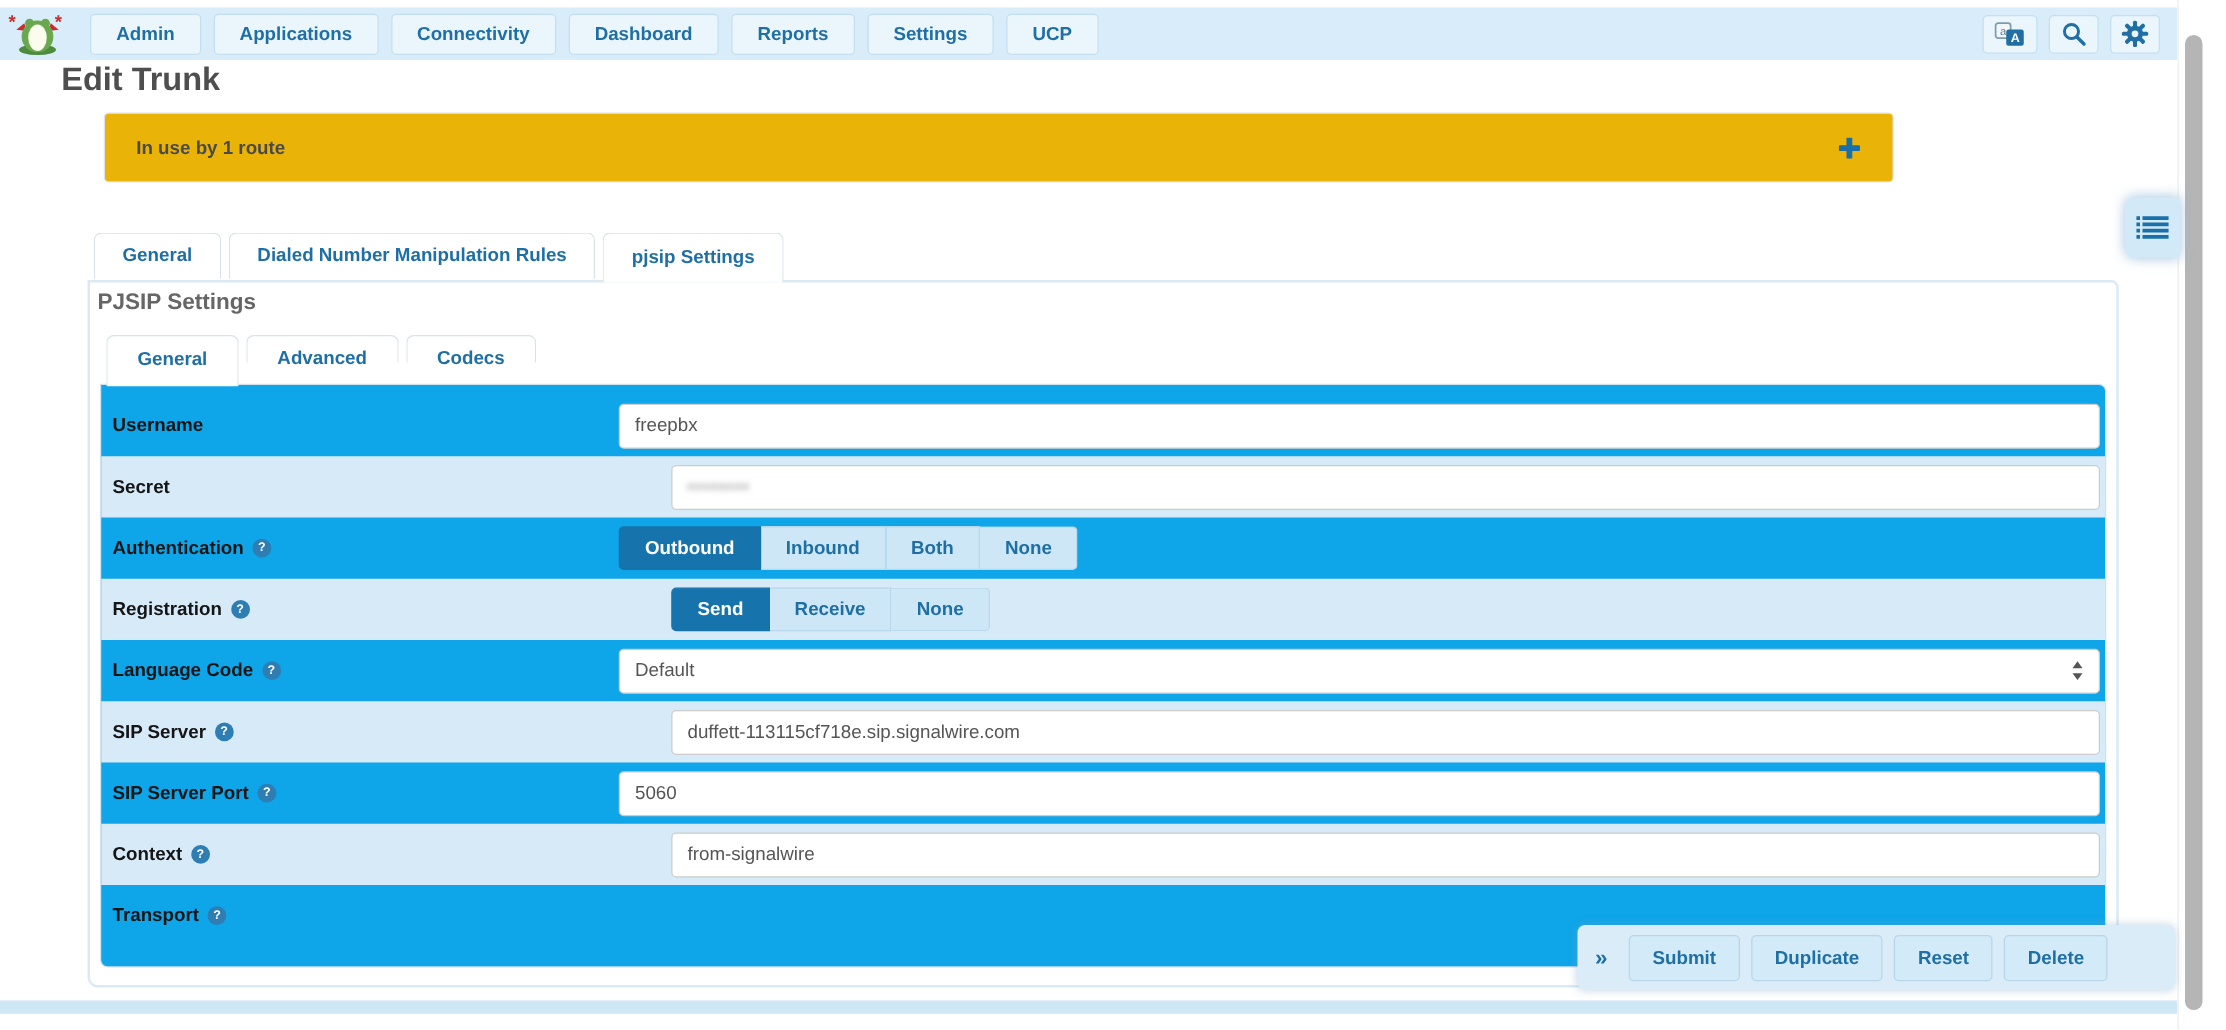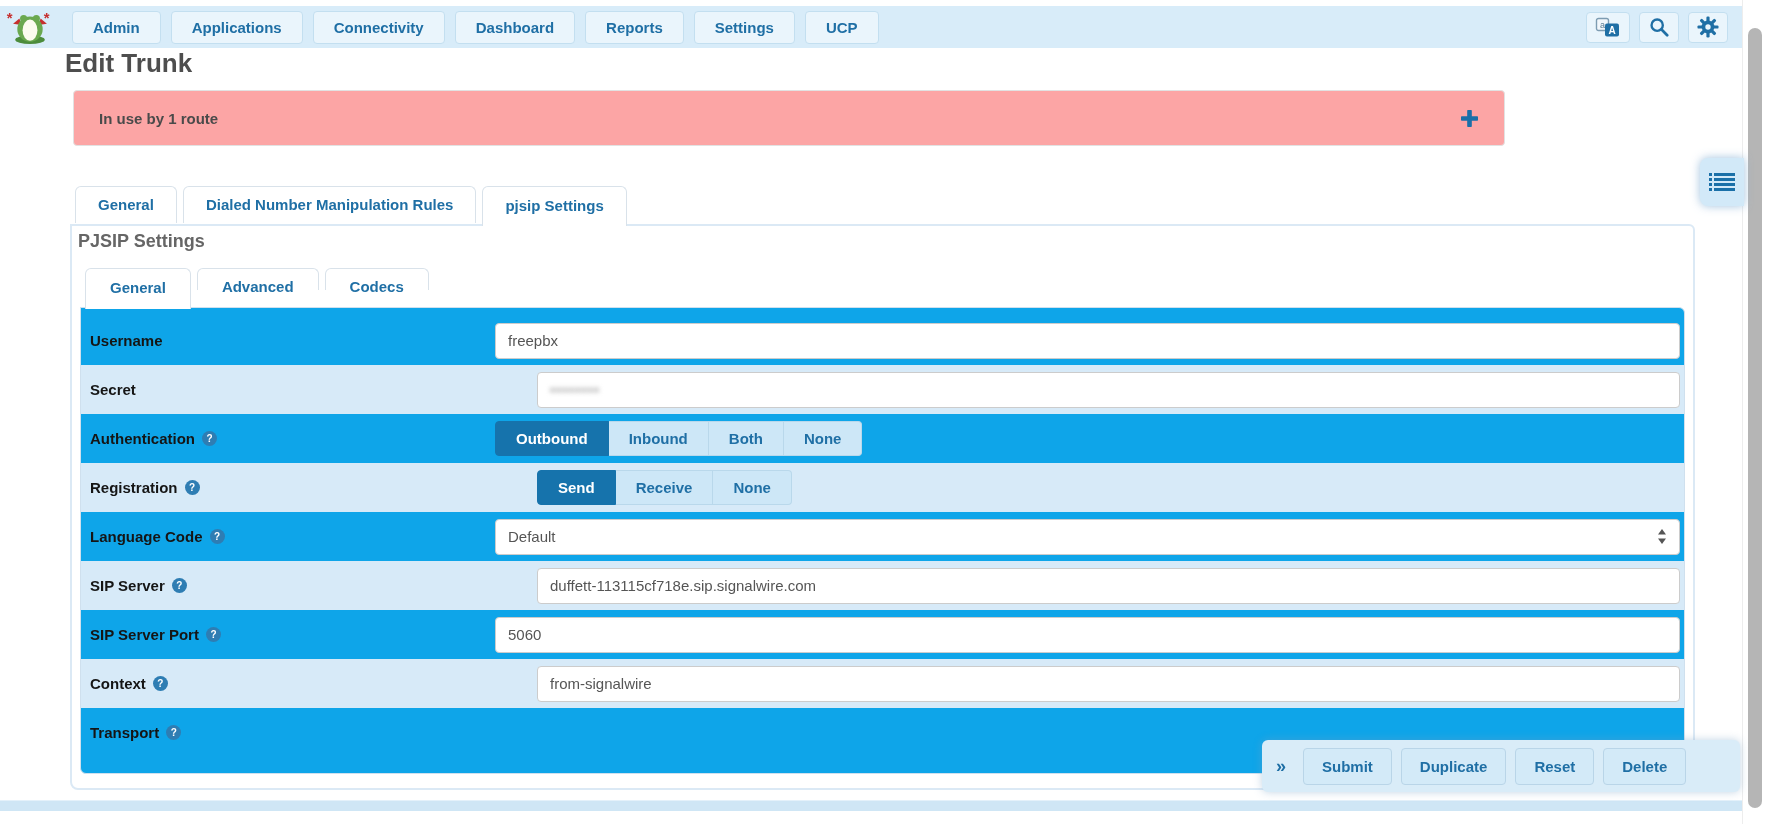--- a/index.html
+++ b/index.html
@@ -22,24 +22,24 @@
   .nav-items{display:flex;align-items:center;margin-left:8px;}
   .nav-btn{margin-left:10px;padding:7px 20px;background:#eaf5fc;
     border:1px solid #c3dff0;border-radius:4px;color:var(--accent);
     font-weight:bold;font-size:15px;cursor:pointer;white-space:nowrap;}
   .nav-right{margin-left:auto;margin-right:14px;display:flex;gap:9px;}
   .icon-btn{min-width:40px;height:31px;padding:0 8px;background:#eaf5fc;
     border:1px solid #c3dff0;border-radius:4px;display:flex;
     align-items:center;justify-content:center;cursor:pointer;}
 
   
-  .page-title{position:absolute;left:65px;top:48px;font-size:26px;
+  .page-title{position:absolute;left:49px;top:48px;font-size:26px;
     font-weight:bold;color:#4e4e4e;}
-  .usage-panel{position:absolute;left:73px;top:90px;width:1432px;height:56px;
-    background:#fca5a5;border:1px solid #e2e2e2;border-radius:4px;
+  .usage-panel{position:absolute;left:83px;top:90px;width:1432px;height:56px;
+    background:#eab308;border:1px solid #e2e2e2;border-radius:4px;
     display:flex;align-items:center;}
   .usage-text{margin-left:25px;font-weight:bold;font-size:15px;color:#4a4a4a;}
   .usage-plus{margin-left:auto;margin-right:26px;display:flex;align-items:center;cursor:pointer;}
 
   
   .tabs{position:absolute;left:75px;top:186px;height:40px;display:flex;
     align-items:flex-start;z-index:3;}
   .tab{margin-right:6px;padding:9px 22px 0;height:37px;background:#fff;
     border:1px solid var(--tab-border);border-bottom:none;
     border-radius:6px 6px 0 0;color:var(--accent);font-weight:bold;

